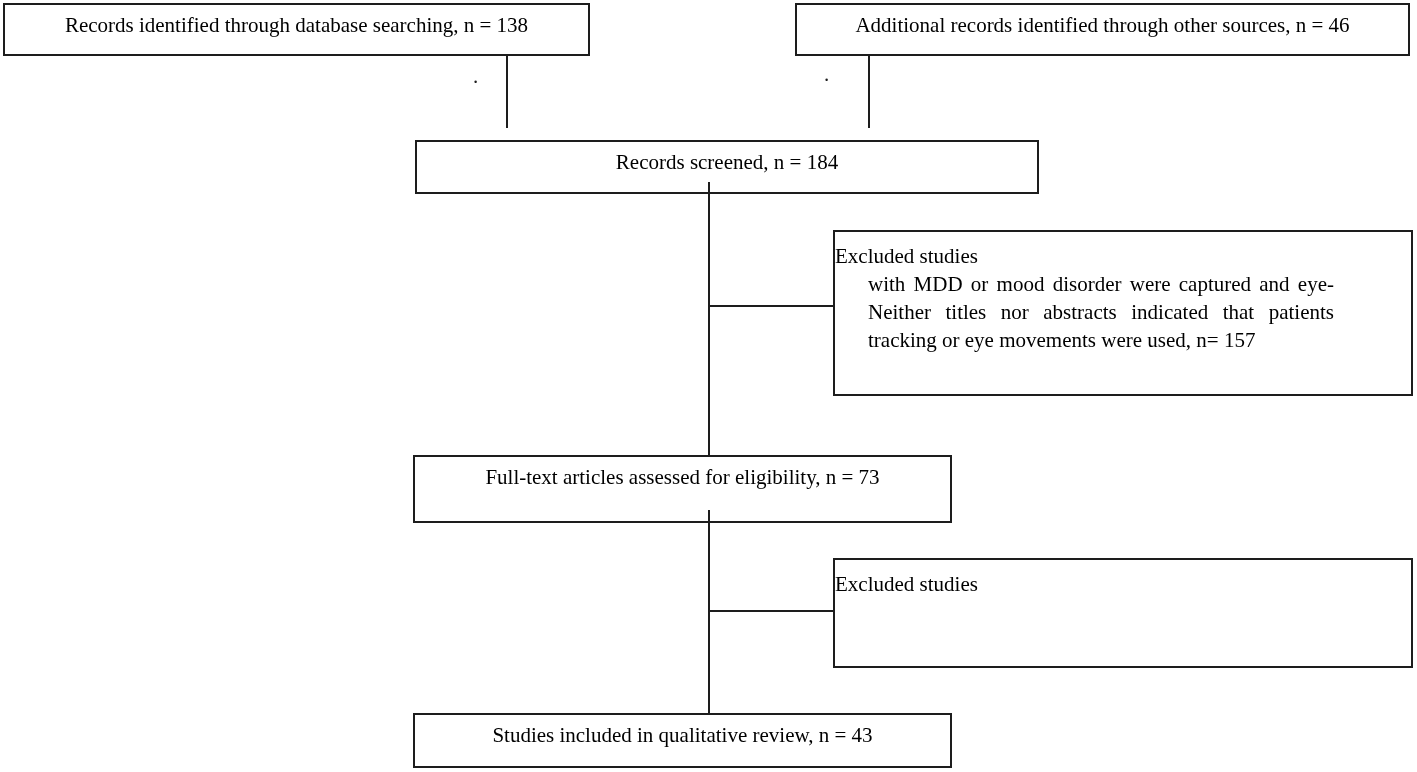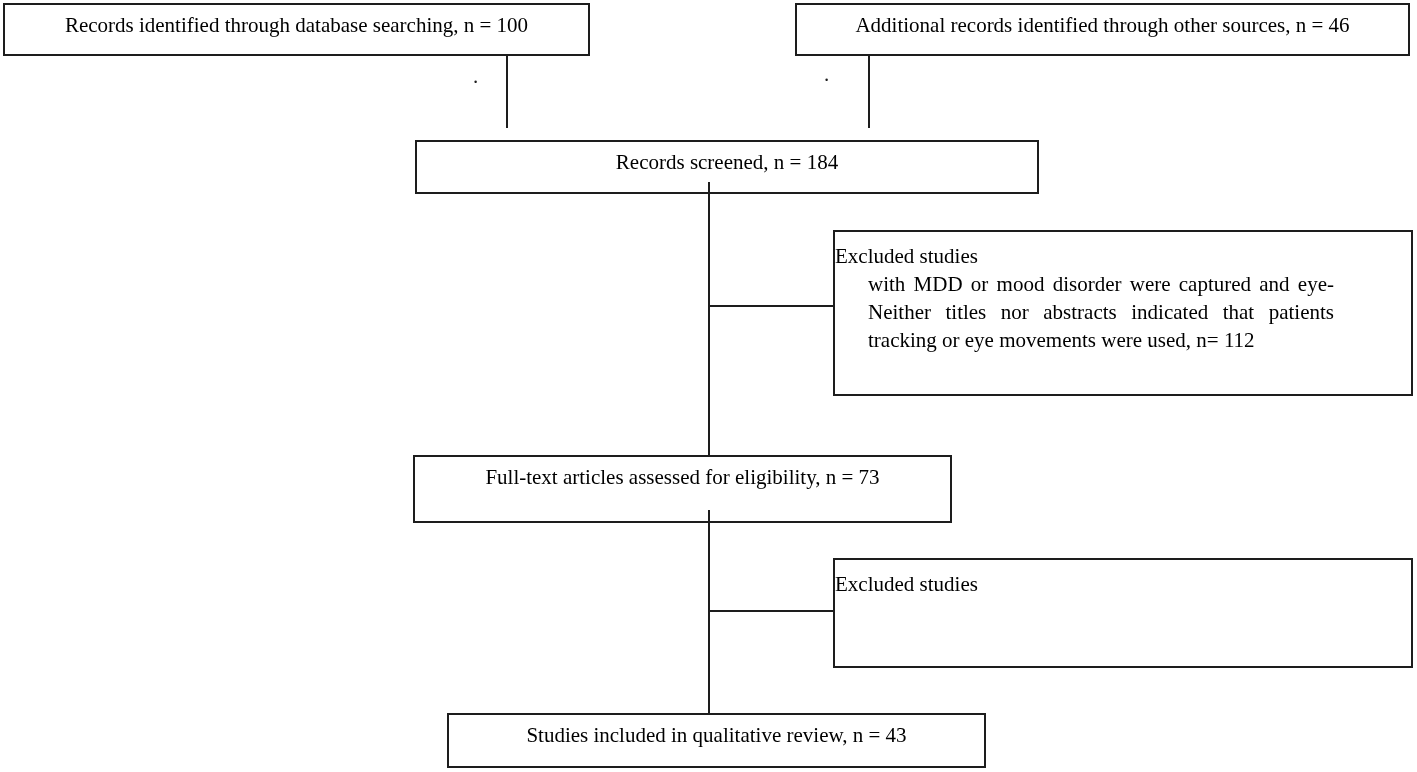--- a/index.html
+++ b/index.html
@@ -63,21 +63,21 @@
     line-height: 24px;
     color: #1d1d1d;
   }
 </style>
 </head>
 <body>
 
 <div class="canvas">
 
   <div class="box center" style="left:3px; top:3px; width:587px; height:53px;">
-    <span>Records identified through database searching, n = 100</span>
+    <span>Records identified through database searching, n = 138</span>
   </div>
 
   <div class="box center" style="left:795px; top:3px; width:615px; height:53px;">
     <span>Additional records identified through other sources, n = 46</span>
   </div>
 
   <div class="vline" style="left:506px; top:55px; height:73px;"></div>
   <div class="vline" style="left:868px; top:55px; height:73px;"></div>
 
   <span class="dot" style="left:473px; top:64px;">.</span>
@@ -88,32 +88,32 @@
   </div>
 
   <div class="vline" style="left:708px; top:182px; height:273px;"></div>
 
   <div class="hline" style="left:708px; top:305px; width:126px;"></div>
 
   <div class="box lefttext" style="left:833px; top:230px; width:580px; height:166px;">
     <div class="excl-title">Excluded studies</div>
     <div class="excl-par-line jline">with MDD or mood disorder were captured and eye-</div>
     <div class="excl-par-line jline">Neither titles nor abstracts indicated that patients</div>
-    <div class="excl-par-line">tracking or eye movements were used, n= 112</div>
+    <div class="excl-par-line">tracking or eye movements were used, n= 157</div>
   </div>
 
   <div class="box center" style="left:413px; top:455px; width:539px; height:68px;">
     <span>Full-text articles assessed for eligibility, n = 73</span>
   </div>
 
   <div class="vline" style="left:708px; top:510px; height:203px;"></div>
 
   <div class="hline" style="left:708px; top:610px; width:126px;"></div>
 
   <div class="box lefttext" style="left:833px; top:558px; width:580px; height:110px;">
     <div class="excl-title">Excluded studies</div>
   </div>
 
-  <div class="box center" style="left:413px; top:713px; width:539px; height:55px;margin-left:34px;">
+  <div class="box center" style="left:413px; top:713px; width:539px; height:55px;">
     <span>Studies included in qualitative review, n = 43</span>
   </div>
 
 </div>
 
 </body></html>

